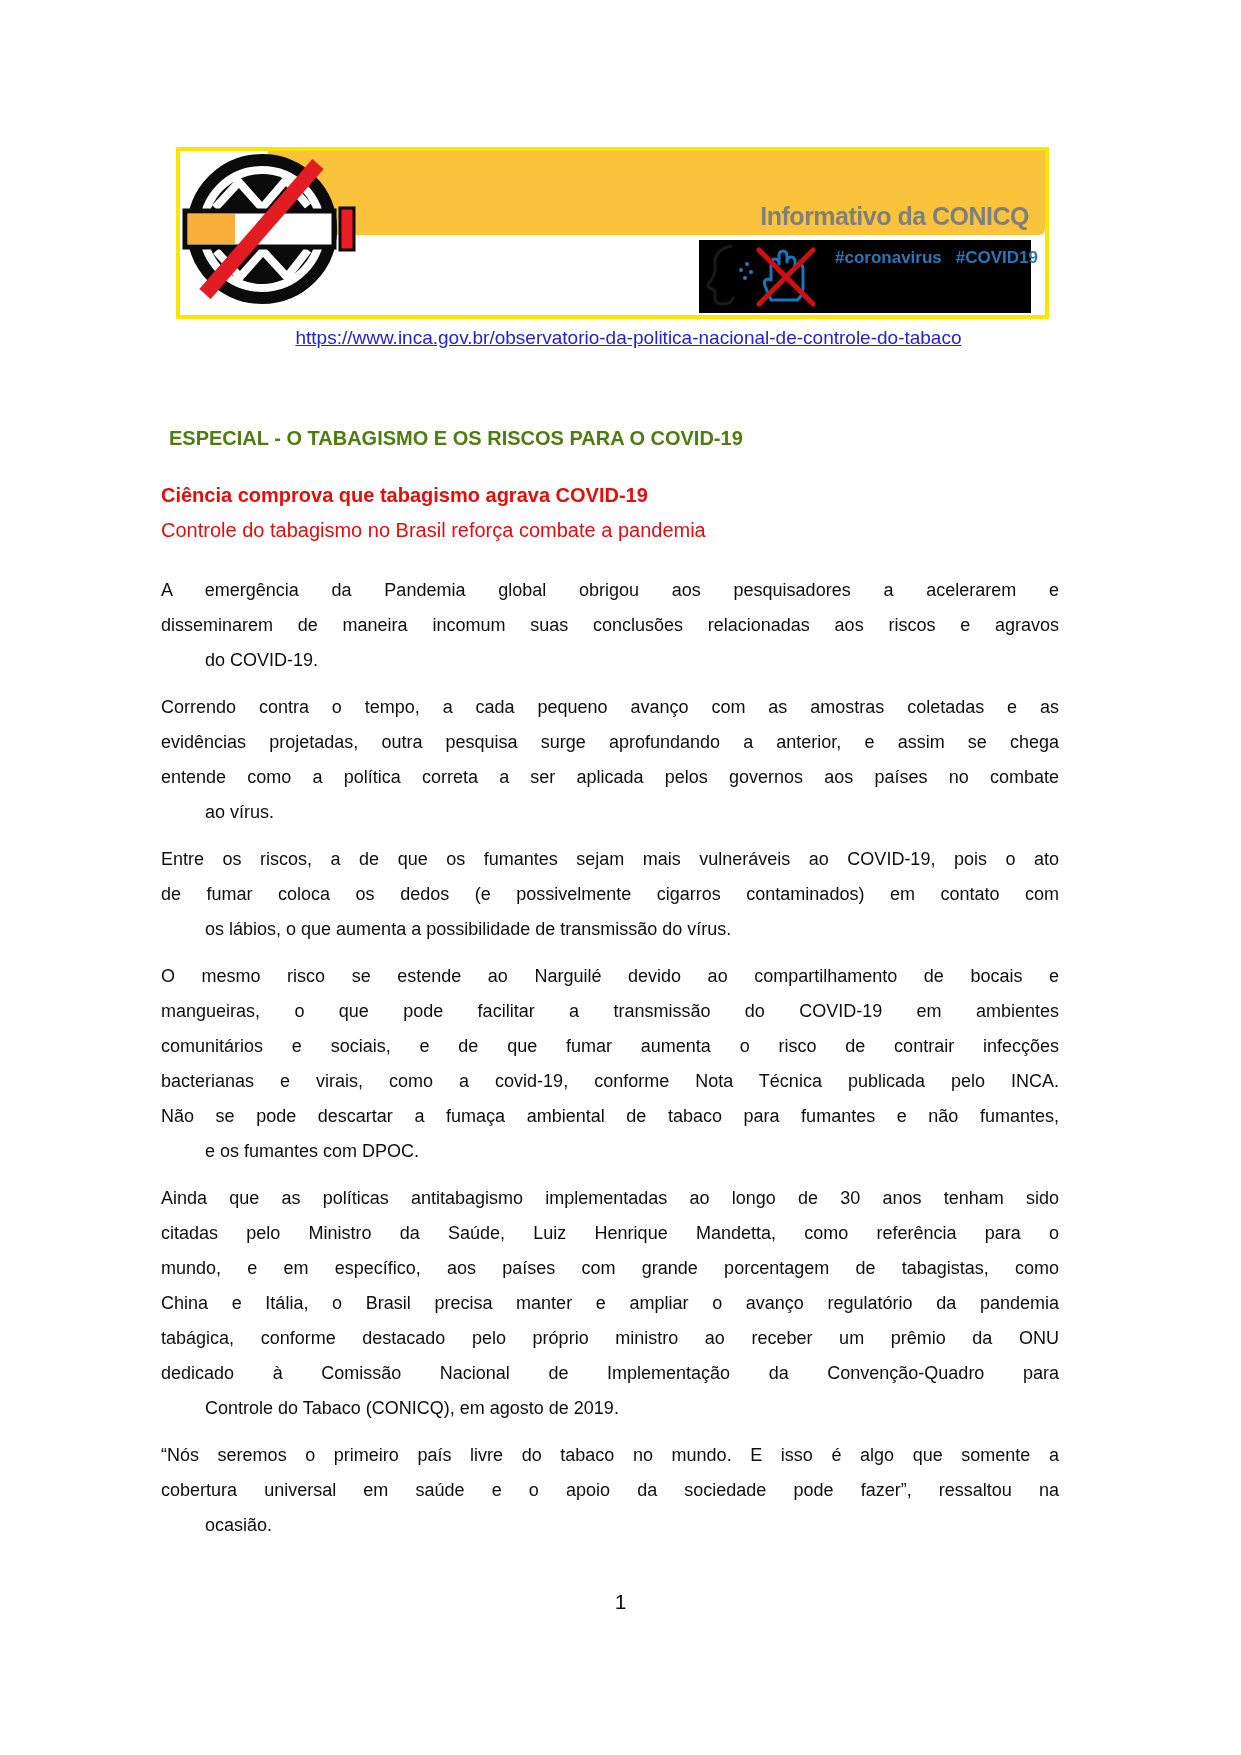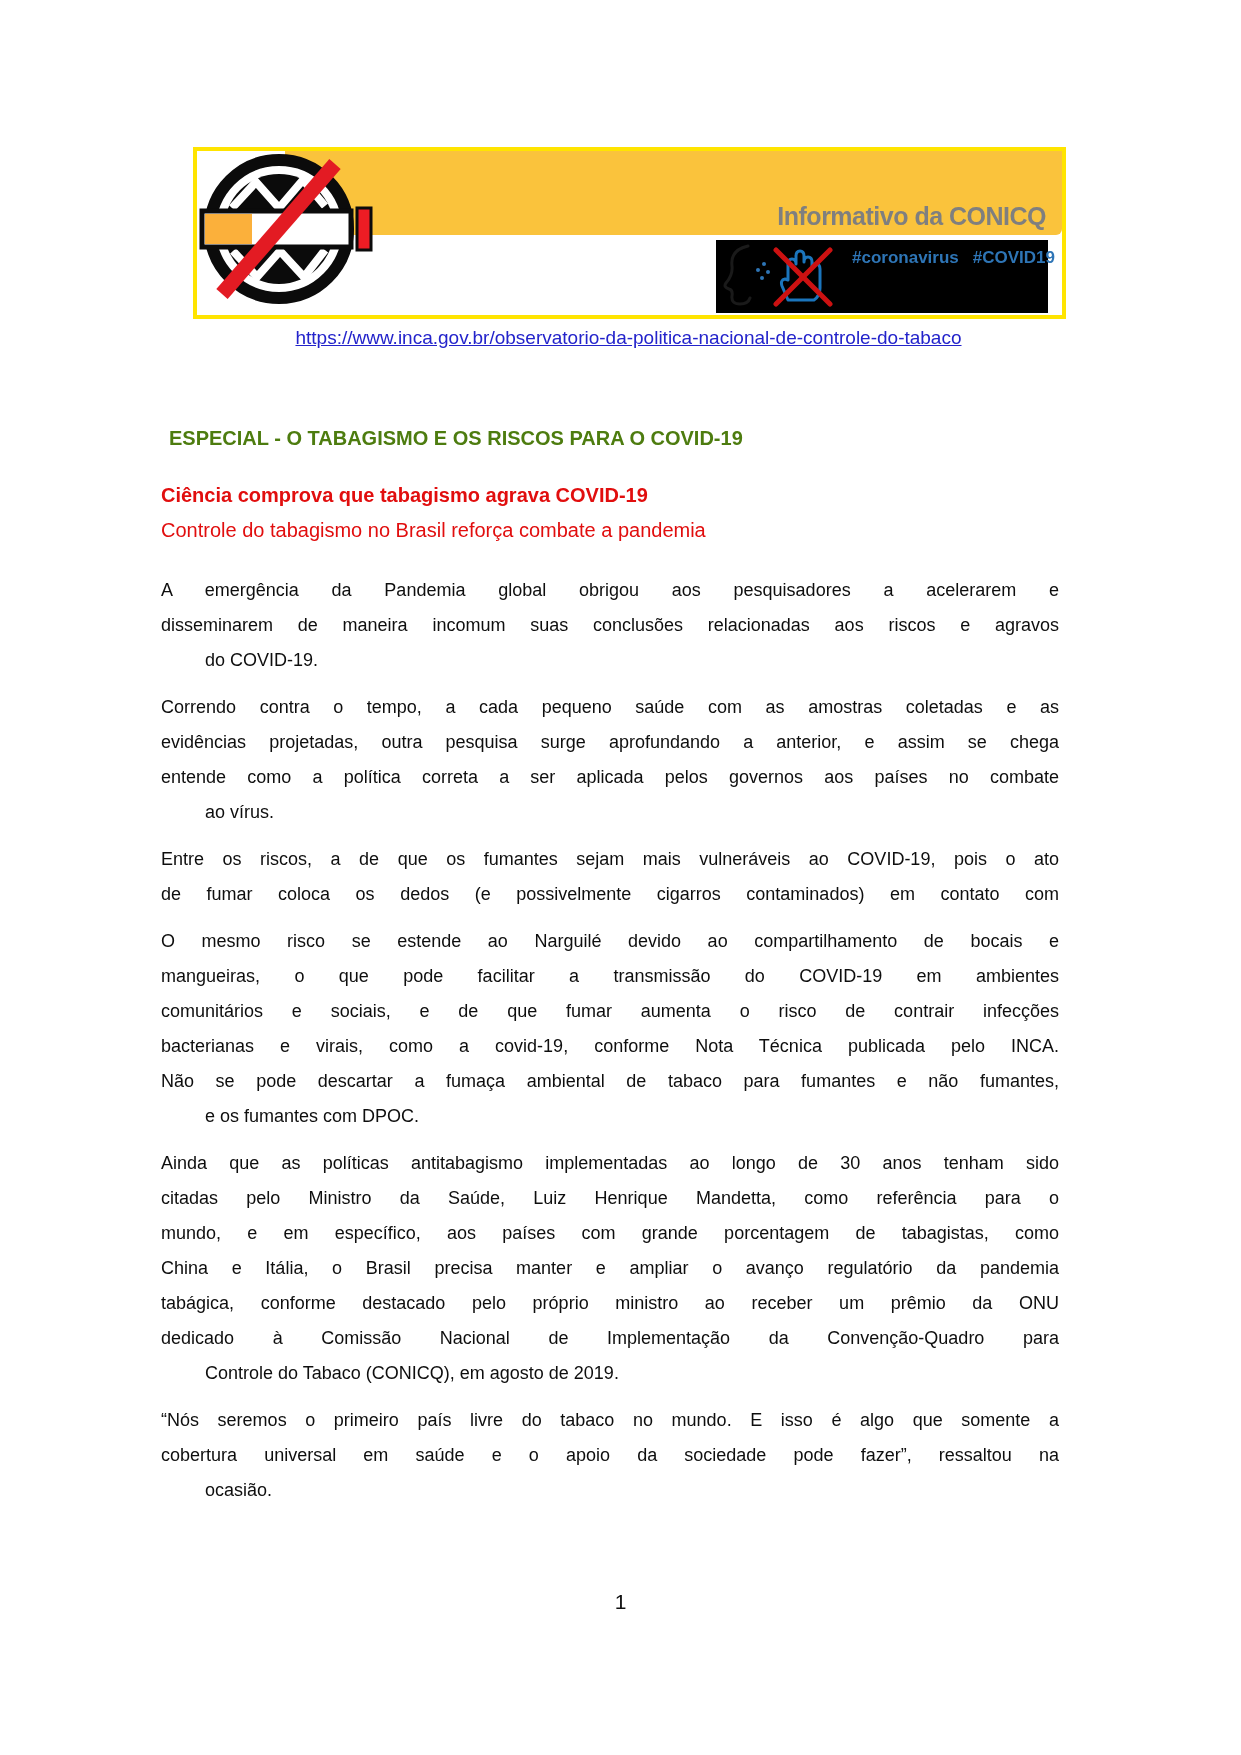--- a/index.html
+++ b/index.html
@@ -7,21 +7,21 @@
     position:relative;
     width:1241px;height:1755px;
     background:#ffffff;
     font-family:"Liberation Sans", sans-serif;
     color:#111;
     overflow:hidden;
   }
 
   
   .banner{
-    position:absolute;left:193px;top:147px;
+    position:absolute;left:176px;top:147px;
     width:865px;height:164px;
     border:4px solid #FFE400;
     background:#ffffff;
   }
   .band{
     position:absolute;left:88px;top:0;right:0;height:84px;
     background:#FAC33C;
     display:flex;align-items:flex-end;justify-content:flex-end;
     border-bottom-right-radius:6px;
   }
@@ -152,28 +152,29 @@
       <div class="subtitle-bold">Ciência comprova que tabagismo agrava COVID-19</div>
       <div class="subtitle-reg">Controle do tabagismo no Brasil reforça combate a pandemia</div>
     </div>
     <div class="article-body">
         <div class="para">
           <div class="line">A emergência da Pandemia global obrigou aos pesquisadores a acelerarem e</div>
           <div class="line">disseminarem de maneira incomum suas conclusões relacionadas aos riscos e agravos</div>
           <div class="line last">do COVID-19.</div>
         </div>
         <div class="para">
-          <div class="line">Correndo contra o tempo, a cada pequeno saúde com as amostras coletadas e as</div>
+          <div class="line">Correndo contra o tempo, a cada pequeno avanço com as amostras coletadas e as</div>
           <div class="line">evidências projetadas, outra pesquisa surge aprofundando a anterior, e assim se chega</div>
           <div class="line">entende como a política correta a ser aplicada pelos governos aos países no combate</div>
           <div class="line last">ao vírus.</div>
         </div>
         <div class="para">
           <div class="line">Entre os riscos, a de que os fumantes sejam mais vulneráveis ao COVID-19, pois o ato</div>
           <div class="line">de fumar coloca os dedos (e possivelmente cigarros contaminados) em contato com</div>
+          <div class="line last">os lábios, o que aumenta a possibilidade de transmissão do vírus.</div>
         </div>
         <div class="para">
           <div class="line">O mesmo risco se estende ao Narguilé devido ao compartilhamento de bocais e</div>
           <div class="line">mangueiras, o que pode facilitar a transmissão do COVID-19 em ambientes</div>
           <div class="line">comunitários e sociais, e de que fumar aumenta o risco de contrair infecções</div>
           <div class="line">bacterianas e virais, como a covid-19, conforme Nota Técnica publicada pelo INCA.</div>
           <div class="line">Não se pode descartar a fumaça ambiental de tabaco para fumantes e não fumantes,</div>
           <div class="line last">e os fumantes com DPOC.</div>
         </div>
         <div class="para">

